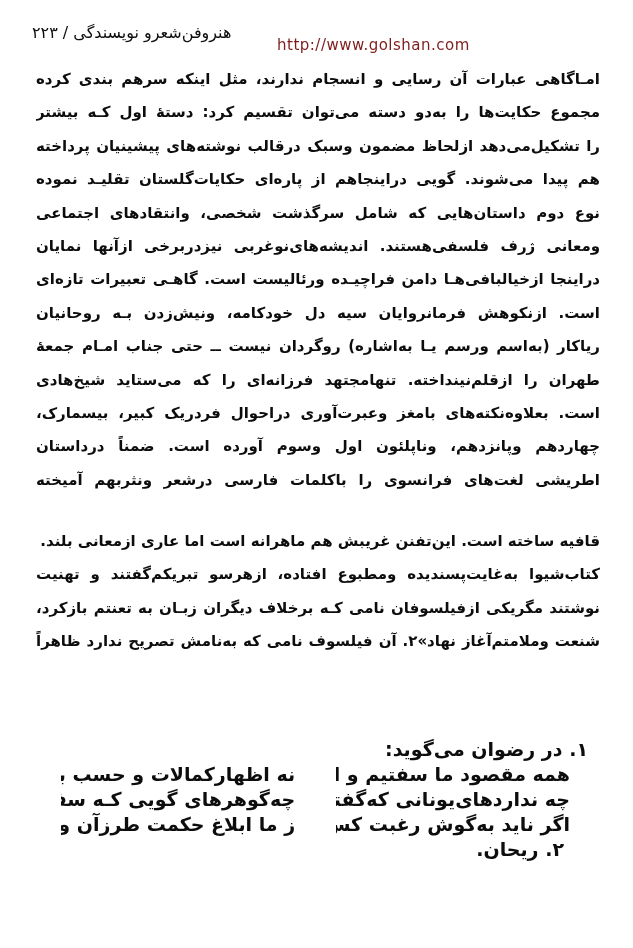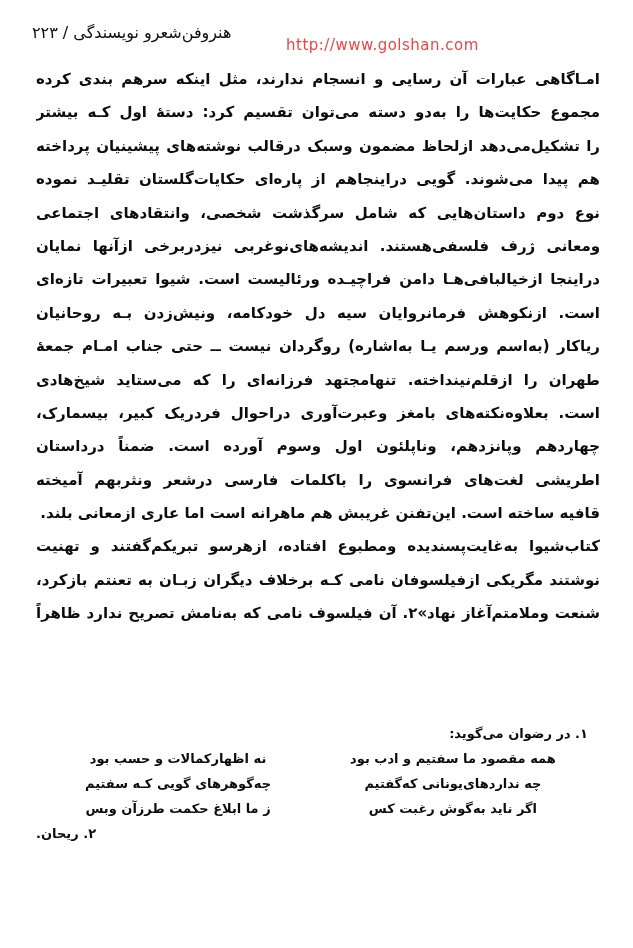--- a/index.html
+++ b/index.html
@@ -23,24 +23,24 @@
     top: 23px;
     direction: rtl;
     font-size: 16px;
     font-weight: normal;
     letter-spacing: 0px;
     white-space: nowrap;
   }
   
   .watermark {
     position: absolute;
-    left: 286px;
+    left: 277px;
     top: 36px;
     font-size: 15px;
-    color: #ef4444;
+    color: #7f1d1d;
     letter-spacing: 0.5px;
     white-space: nowrap;
   }
   
   .body-text {
     position: absolute;
     left: 36px;
     top: 63px;
     width: 564px;
     direction: rtl;
@@ -50,32 +50,33 @@
     text-align: justify;
   }
   .body-text .line {
     height: 33.4px;
     overflow: hidden;
     text-align: justify;
     text-align-last: justify;
   }
   .body-text .line.para-end {
     text-align-last: right;
+    margin-top: 28px;
   }
   .body-text .line.indent {
     padding-right: 38px;
   }
   
   .footnotes {
     position: absolute;
     left: 36px;
-    top: 721px;
+    top: 737px;
     width: 564px;
     direction: rtl;
-    font-size: 13px;
+    font-size: 19px;
     font-weight: bold;
     line-height: 25px;
   }
   .footnote-label {
     text-align: right;
     padding-right: 12px;
     white-space: nowrap;
   }
   .poem-row {
     display: flex;
@@ -83,42 +84,42 @@
     padding: 0 30px 0 25px;
     height: 25px;
   }
   .poem-row .hemistich {
     width: 46%;
     text-align: center;
     white-space: nowrap;
     overflow: hidden;
   }
   .footnote-2 {
-    text-align: left;
+    text-align: right;
     padding-right: 36px;
     white-space: nowrap;
   }
 </style>
 </head>
 <body>
 
 <div class="page">
 
   <div class="running-title">هنروفن‌شعرو نویسندگی / ۲۲۳</div>
 
   <div class="watermark">http://www.golshan.com</div>
 
   <div class="body-text">
     <div class="line">امـاگاهی عبارات آن رسایی و انسجام ندارند، مثل اینکه سرهم بندی کرده است.</div>
     <div class="line">مجموع حکایت‌ها را به‌دو دسته می‌توان تقسیم کرد: دستهٔ اول کـه بیشتر رضوان</div>
     <div class="line">را تشکیل‌می‌دهد ازلحاظ مضمون وسبک درقالب نوشته‌های پیشینیان پرداخته شده،</div>
     <div class="line">هم پیدا می‌شوند. گویی دراینجاهم از پاره‌ای حکایات‌گلستان تقلیـد نموده است.</div>
     <div class="line">نوع دوم داستان‌هایی که شامل سرگذشت شخصی، وانتقادهای اجتماعی وسیاسی</div>
     <div class="line">ومعانی ژرف فلسفی‌هستند. اندیشه‌های‌نوغربی نیزدربرخی ازآنها نمایان می‌باشند.</div>
-    <div class="line">دراینجا ازخیالبافی‌هـا دامن فراچیـده ورئالیست است. شیوا تعبیرات تازه‌ای</div>
+    <div class="line">دراینجا ازخیالبافی‌هـا دامن فراچیـده ورئالیست است. گاهـی تعبیرات تازه‌ای</div>
     <div class="line">است. ازنکوهش فرمانروایان سیه دل خودکامه، ونیش‌زدن بـه روحانیان سختگیر</div>
     <div class="line">ریاکار (به‌اسم ورسم یـا به‌اشاره) روگردان نیست ــ حتی جناب امـام جمعهٔ وقت</div>
     <div class="line">طهران را ازقلم‌نینداخته. تنهامجتهد فرزانه‌ای را که می‌ستاید شیخ‌هادی نجم‌آبادی</div>
     <div class="line">است. بعلاوه‌نکته‌های بامغز وعبرت‌آوری دراحوال فردریک کبیر، بیسمارک، لوئی-</div>
     <div class="line">چهاردهم وپانزدهم، وناپلئون اول وسوم آورده است. ضمناً درداستان درازجوان</div>
     <div class="line">اطریشی لغت‌های فرانسوی را باکلمات فارسی درشعر ونثربهم آمیخته وسجـع و</div>
     <div class="line para-end">قافیه ساخته است. این‌تفنن غریبش هم ماهرانه است اما عاری ازمعانی بلند.</div>
     <div class="line">کتاب‌شیوا به‌غایت‌پسندیده ومطبوع افتاده، ازهرسو تبریکم‌گفتند و تهنیت وتقریظم</div>
     <div class="line">نوشتند مگریکی ازفیلسوفان نامی کـه برخلاف دیگران زبـان به تعنتم بازکرد، و</div>
     <div class="line">شنعت وملامتم‌آغاز نهاد»۲. آن فیلسوف نامی که به‌نامش تصریح ندارد ظاهراً جز</div>

